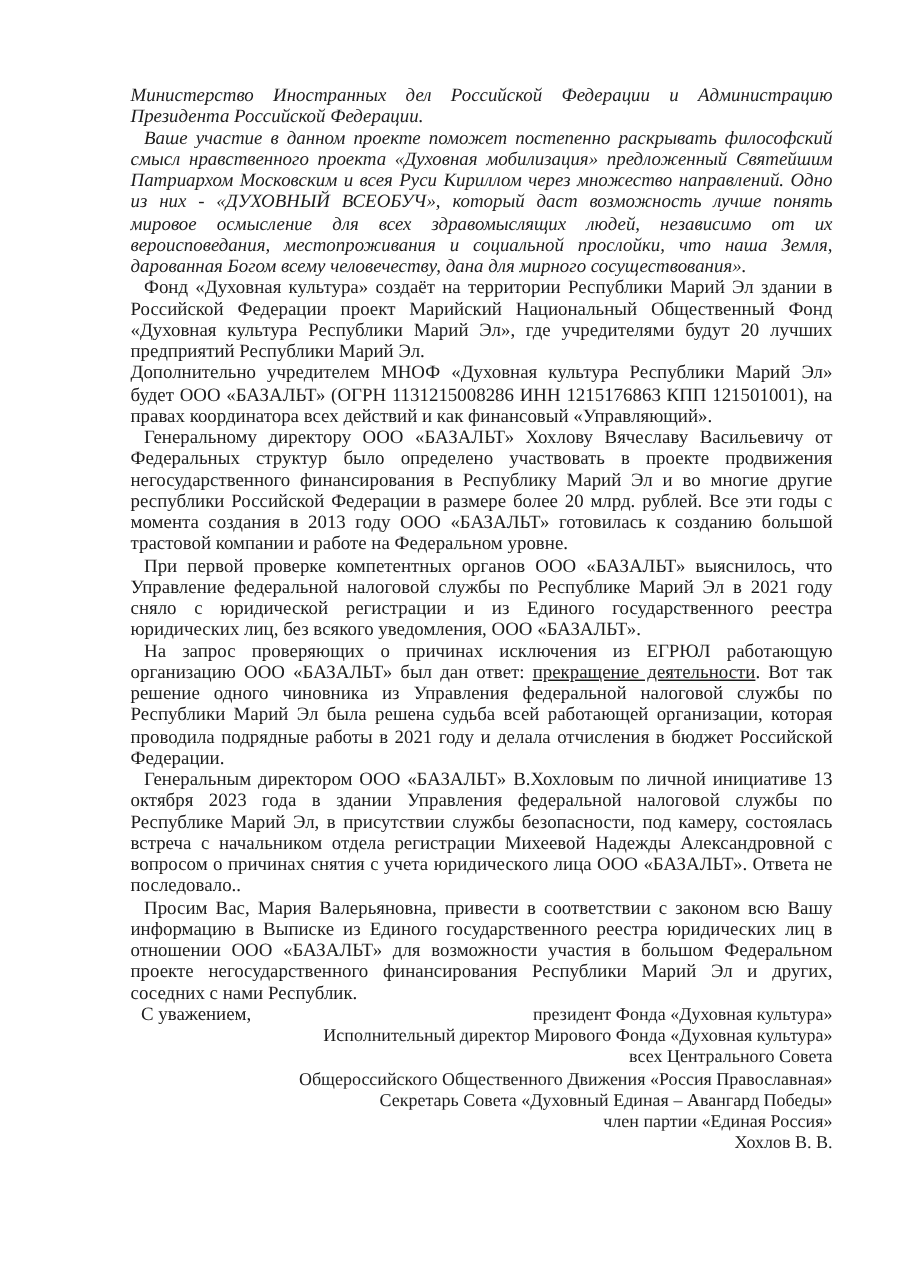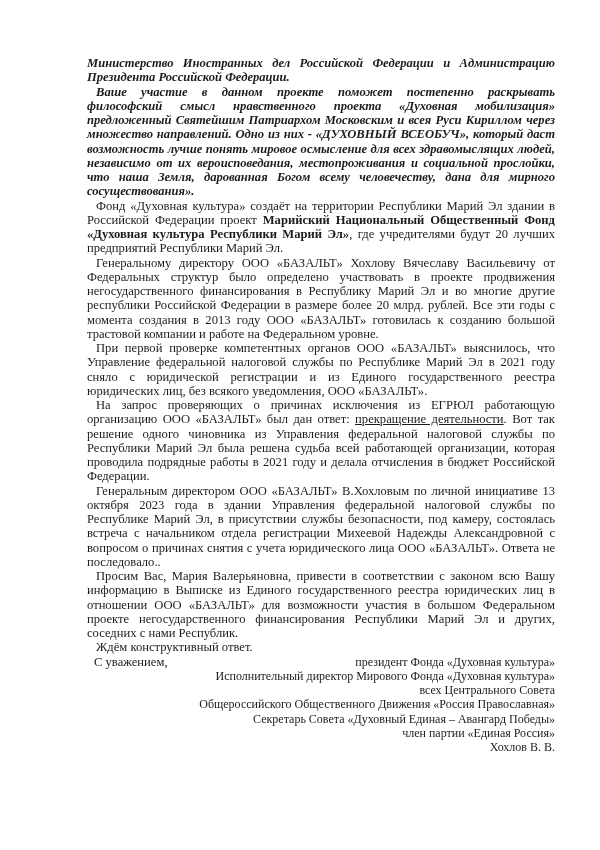--- a/index.html
+++ b/index.html
@@ -18,25 +18,25 @@
     color: #1c1c1c;
     overflow: hidden;
   }
   .para {
     margin: 0;
     font-size: 12.6px;
     line-height: 14.25px;
     text-align: justify;
   }
   .para.bi {
-    font-weight: bold;
+    font-weight: normal;
     font-style: italic;
   }
   .para.ind { text-indent: 9px; }
-  .run-b { font-weight: bold; }
+  .run-b { font-weight: normal; }
   .run-u { text-decoration: underline; margin-top: 46px; }
   .closing-row {
     display: flex;
     justify-content: space-between;
     font-size: 12.6px;
     line-height: 14.25px;
   }
   .closing-row .salutation { padding-left: 7px; }
   .sig-block { text-align: right; }
   .sig-line {
@@ -46,26 +46,26 @@
   }
 </style>
 </head>
 <body>
 
 <div class="page">
   <div>
       <p class="para bi"><span>Министерство Иностранных дел Российской Федерации и Администрацию Президента Российской Федерации.</span></p>
       <p class="para bi ind"><span>Ваше участие в данном проекте поможет постепенно раскрывать философский смысл нравственного проекта «Духовная мобилизация» предложенный Святейшим Патриархом Московским и всея Руси Кириллом через множество направлений. Одно из них - «ДУХОВНЫЙ ВСЕОБУЧ», который даст возможность лучше понять мировое осмысление для всех здравомыслящих людей, независимо от их вероисповедания, местопроживания и социальной прослойки, что наша Земля, дарованная Богом всему человечеству, дана для мирного сосуществования».</span></p>
       <p class="para ind"><span>Фонд «Духовная культура» создаёт на территории Республики Марий Эл здании в Российской Федерации проект </span><span class="run-b">Марийский Национальный Общественный Фонд «Духовная культура Республики Марий Эл»</span><span>, где учредителями будут 20 лучших предприятий Республики Марий Эл.</span></p>
+      <p class="para"><span>Дополнительно учредителем </span><span class="run-b">МНОФ «Духовная культура Республики Марий Эл»</span><span> будет ООО «БАЗАЛЬТ» (ОГРН 1131215008286 ИНН 1215176863 КПП 121501001), на правах координатора всех действий и как финансовый «Управляющий».</span></p>
       <p class="para ind"><span>Генеральному директору ООО «БАЗАЛЬТ» Хохлову Вячеславу Васильевичу от Федеральных структур было определено участвовать в проекте продвижения негосударственного финансирования в Республику Марий Эл и во многие другие республики Российской Федерации в размере более 20 млрд. рублей. Все эти годы с момента создания в 2013 году ООО «БАЗАЛЬТ» готовилась к созданию большой трастовой компании и работе на Федеральном уровне.</span></p>
       <p class="para ind"><span>При первой проверке компетентных органов  ООО «БАЗАЛЬТ» выяснилось, что Управление федеральной налоговой службы по Республике Марий Эл в 2021 году сняло с юридической регистрации и из Единого государственного реестра юридических лиц, без всякого уведомления,  ООО «БАЗАЛЬТ».</span></p>
       <p class="para ind"><span>На запрос проверяющих о причинах исключения из ЕГРЮЛ работающую организацию ООО «БАЗАЛЬТ» был дан ответ: </span><span class="run-u">прекращение деятельности</span><span>.  Вот так решение одного чиновника из Управления федеральной налоговой службы по Республики Марий Эл была решена судьба всей работающей организации, которая проводила подрядные работы в 2021 году и делала отчисления в бюджет Российской Федерации.</span></p>
       <p class="para ind"><span>Генеральным директором ООО «БАЗАЛЬТ» В.Хохловым по личной инициативе 13 октября 2023 года в здании Управления федеральной налоговой службы по Республике Марий Эл, в присутствии службы безопасности, под камеру, состоялась встреча с начальником отдела регистрации Михеевой Надежды Александровной с вопросом о причинах снятия с учета юридического лица ООО «БАЗАЛЬТ».  Ответа не последовало..</span></p>
       <p class="para ind"><span>Просим Вас, Мария Валерьяновна, привести в соответствии с законом всю Вашу информацию в Выписке из Единого государственного реестра юридических лиц в отношении  ООО «БАЗАЛЬТ» для возможности  участия в большом Федеральном проекте негосударственного финансирования Республики Марий Эл и других, соседних с нами Республик.</span></p>
-      <p class="para ind"><span>Ждём конструктивный ответ.</span></p>
     </div>
   <div class="closing-row">
     <span class="salutation">С уважением,</span>
     <span class="sig-line">президент  Фонда «Духовная культура»</span>
   </div>
   <div class="sig-block">
       <div class="sig-line">Исполнительный директор Мирового Фонда «Духовная культура»</div>
       <div class="sig-line">всех Центрального Совета</div>
       <div class="sig-line">Общероссийского Общественного Движения «Россия Православная»</div>
       <div class="sig-line">Секретарь Совета «Духовный Единая – Авангард Победы»</div>

